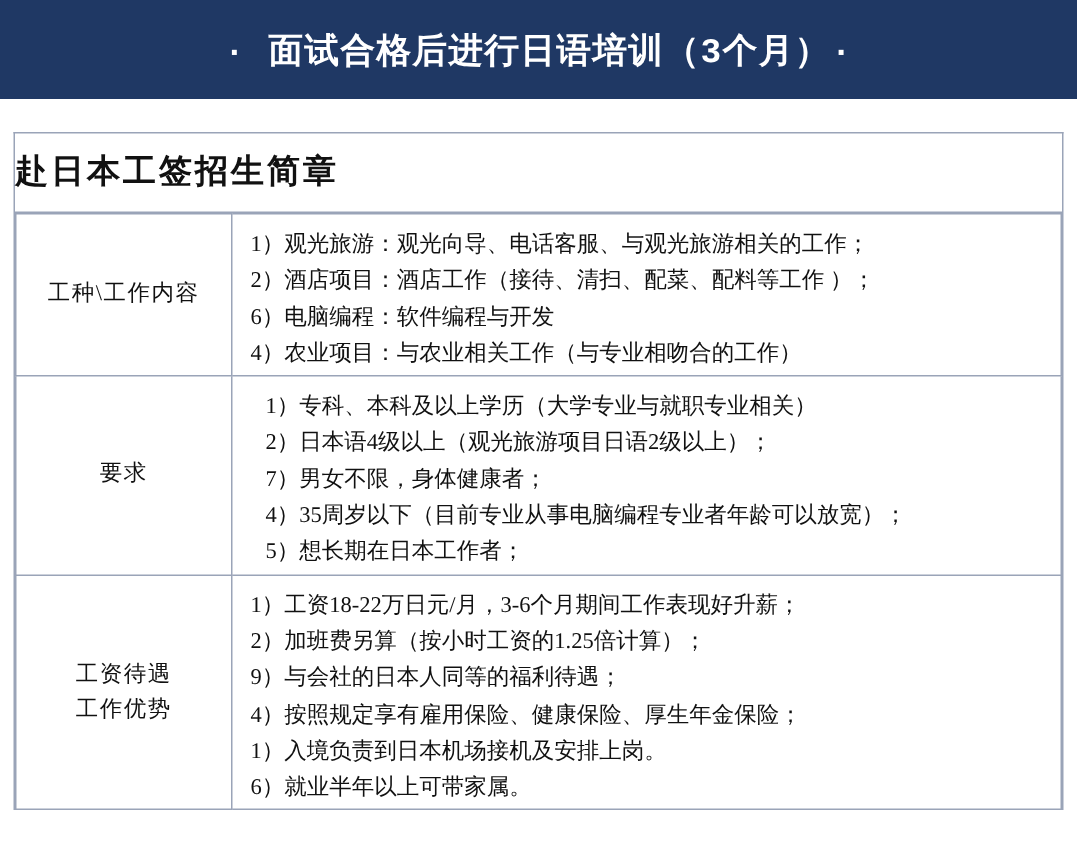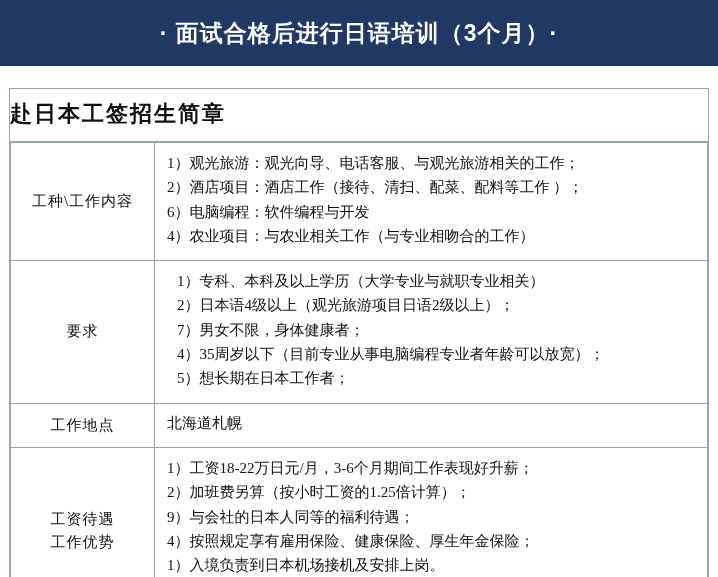--- a/index.html
+++ b/index.html
@@ -26,21 +26,21 @@
     display: flex;
     align-items: center;
     justify-content: center;
     box-sizing: border-box;
   }
   .banner-text {
     color: #ffffff;
     font-size: 23px;
     font-weight: bold;
     letter-spacing: 1px;
-    font-family: Liberation Sans, sans-serif;
+    font-family: Liberation Mono, monospace;
     white-space: nowrap;
   }
   .banner-gap {
     width: 718px;
     height: 22px;
     background: #ffffff;
   }
   .doc {
     width: 700px;
     margin: 0 auto;
@@ -74,21 +74,21 @@
   }
   td.label {
     width: 135px;
     text-align: center;
     font-weight: normal;
     font-size: 15px;
     padding: 6px 4px;
     letter-spacing: 1px;
   }
   td.content {
-    padding: 8px 10px 12px 12px;
+    padding: 8px 10px 2px 12px;
   }
   .lines {
     margin: 0;
     padding: 0;
     list-style: none;
   }
   .lines li {
     white-space: nowrap;
     font-size: 15px;
     line-height: 1.62;
@@ -136,26 +136,20 @@
             <ul class="lines indented">
               <li>1）专科、本科及以上学历（大学专业与就职专业相关）</li>
               <li>2）日本语4级以上（观光旅游项目日语2级以上）；</li>
               <li>7）男女不限，身体健康者；</li>
               <li>4）35周岁以下（目前专业从事电脑编程专业者年龄可以放宽）；</li>
               <li>5）想长期在日本工作者；</li>
             </ul>
           </td>
         </tr>
 
-        <tr>
-          <td class="label">工作地点</td>
-          <td class="content">
-            <div class="plain">北海道札幌</div>
-          </td>
-        </tr>
 
         <tr>
           <td class="label label-multiline">
             <div>工资待遇</div>
             <div>工作优势</div>
           </td>
           <td class="content">
             <ul class="lines">
               <li>1）工资18-22万日元/月，3-6个月期间工作表现好升薪；</li>
               <li>2）加班费另算（按小时工资的1.25倍计算）；</li>

